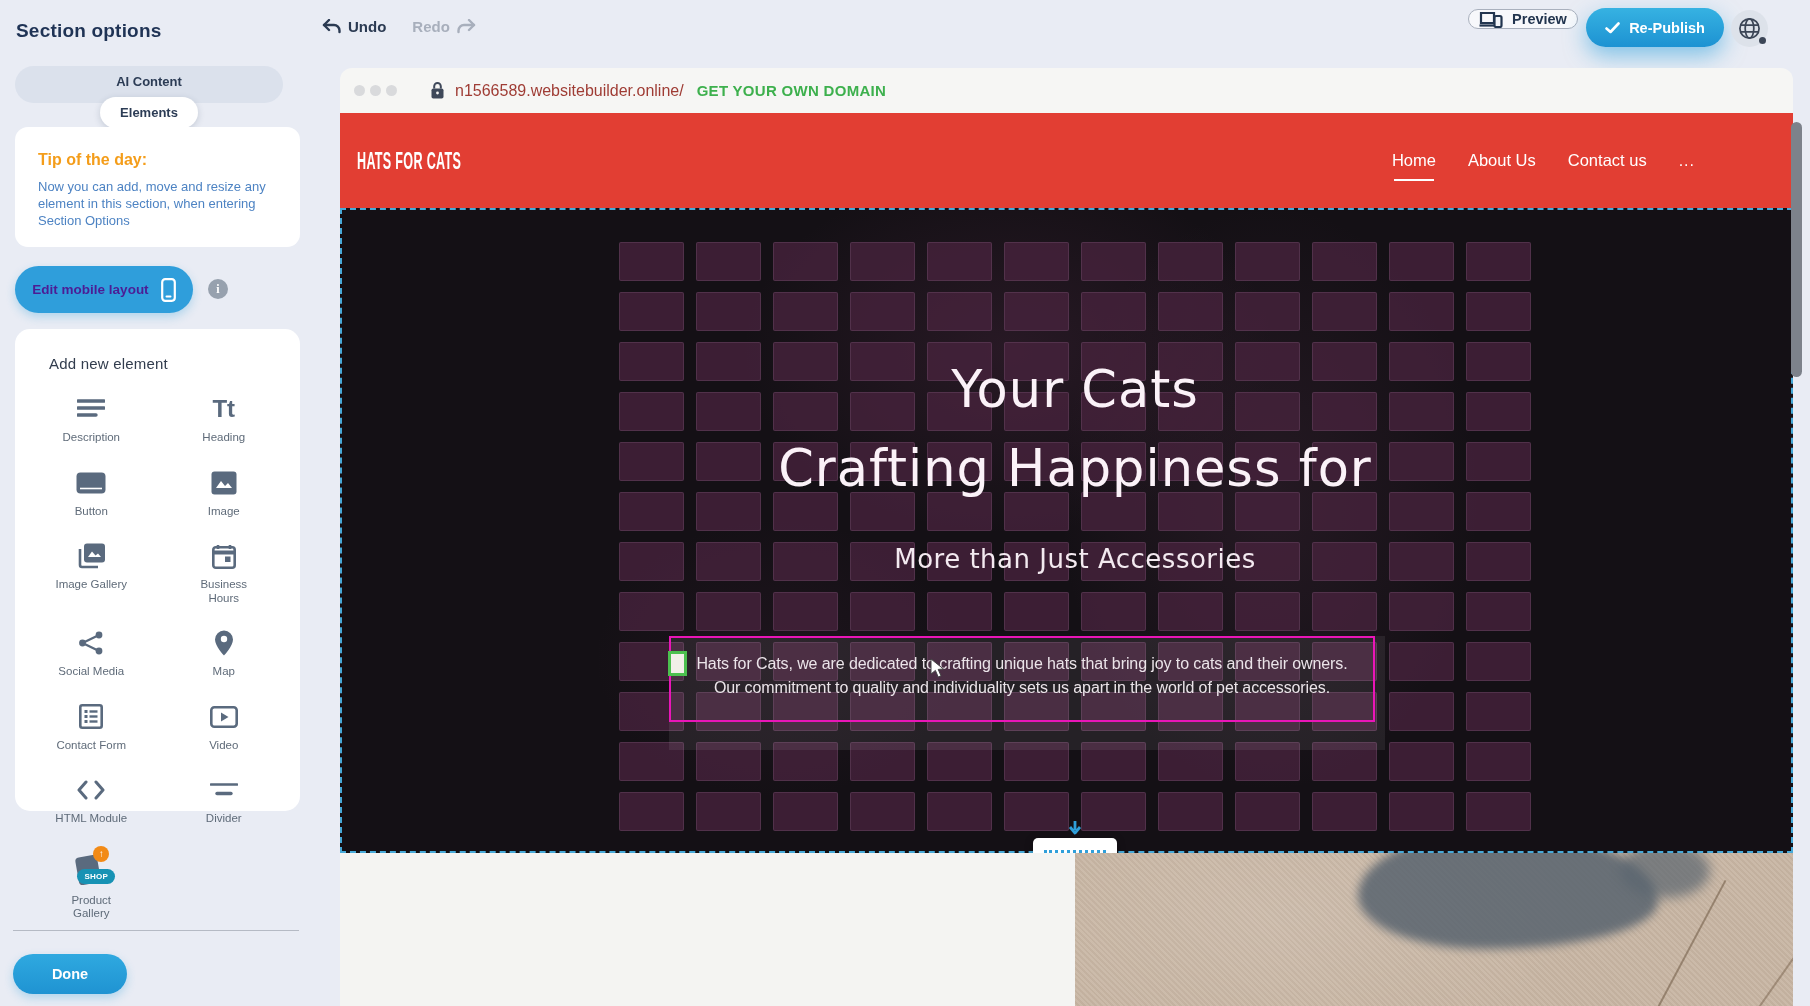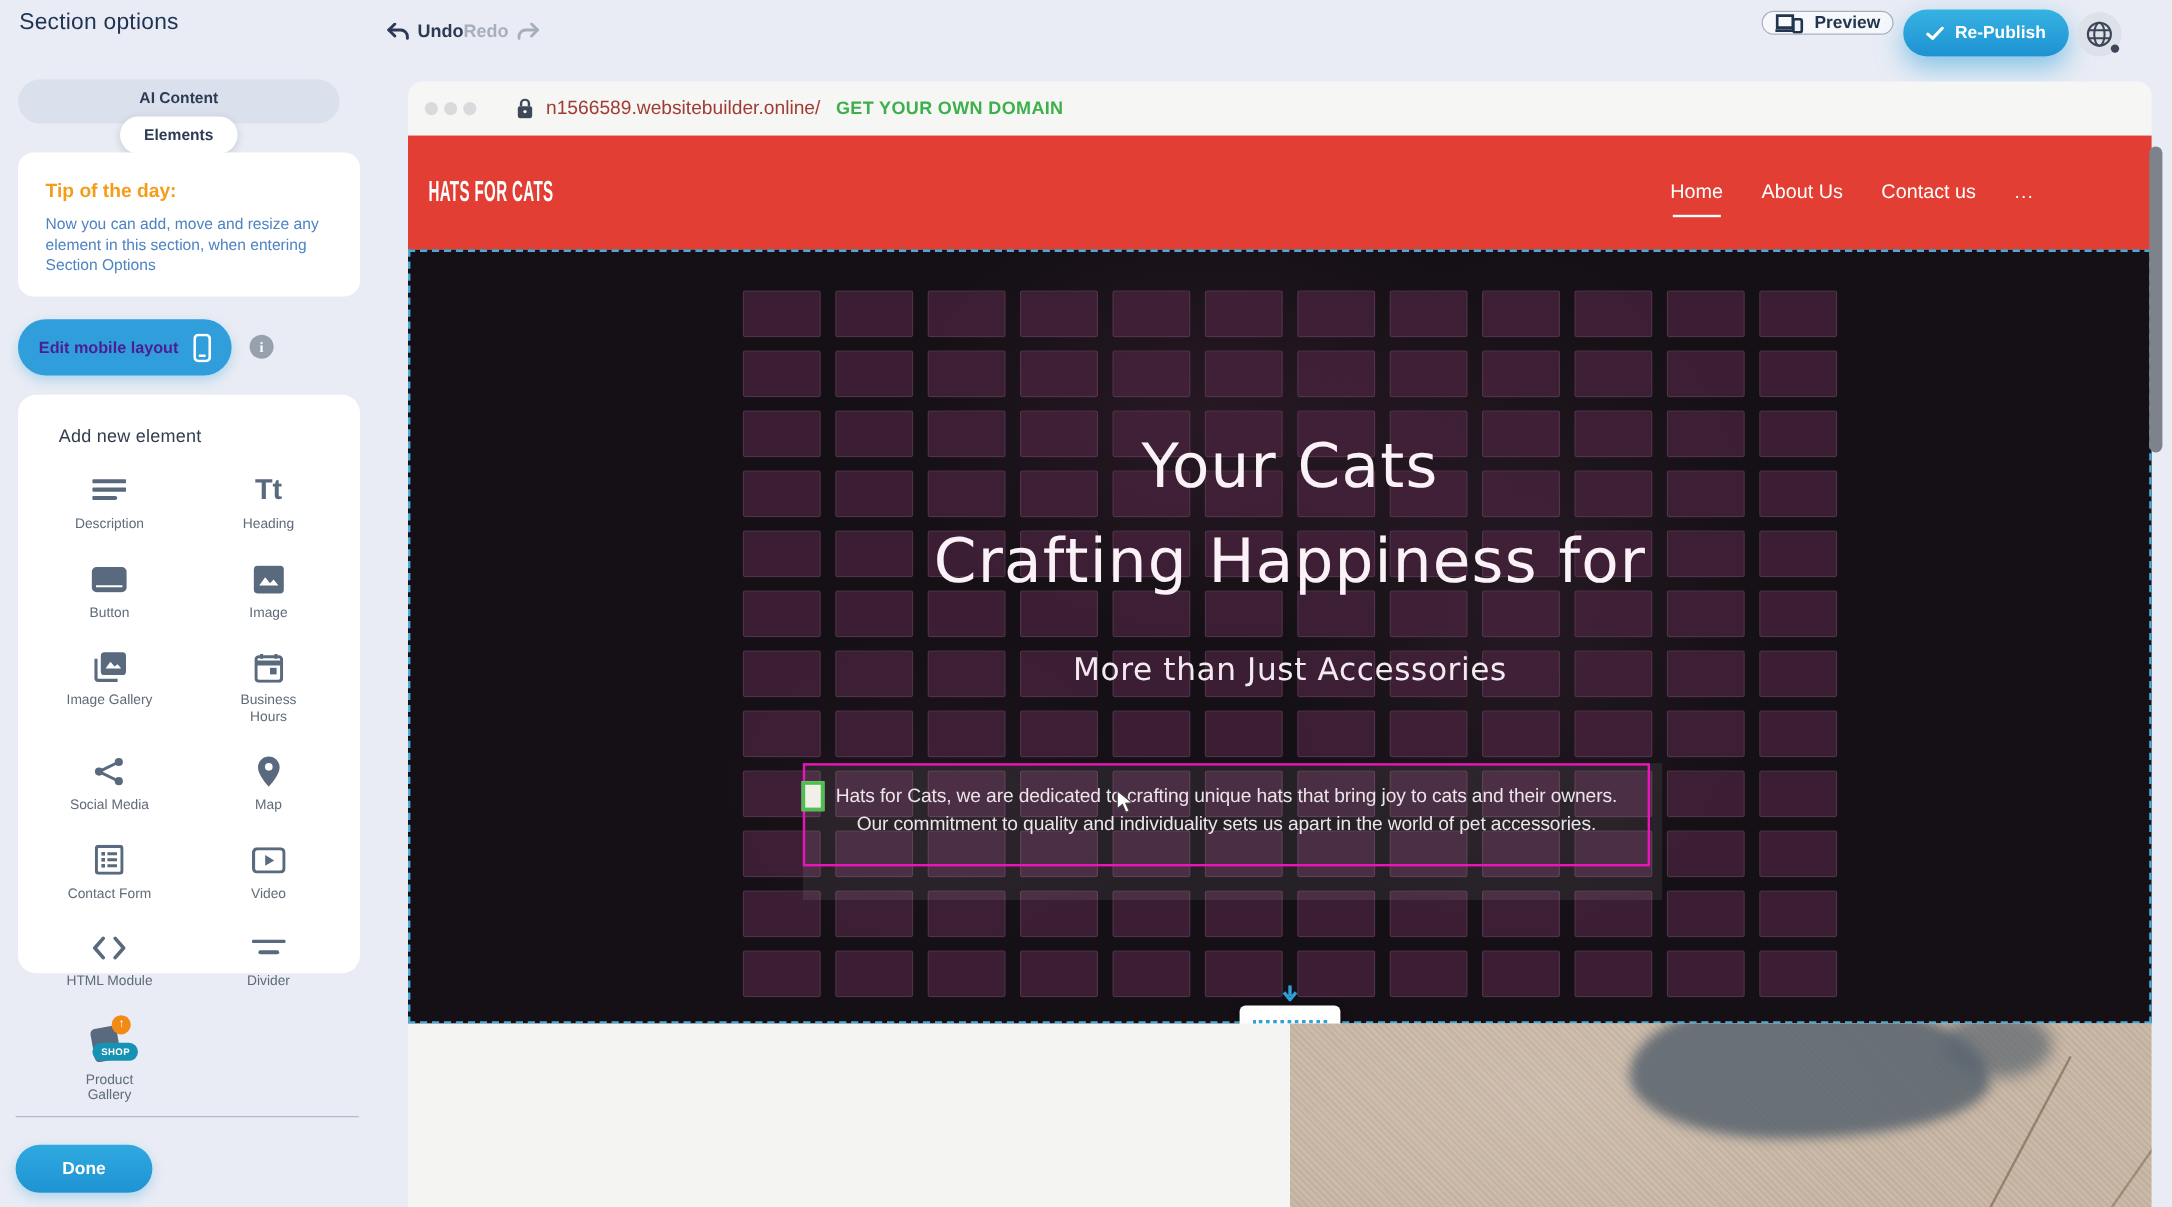--- a/index.html
+++ b/index.html
@@ -6,22 +6,22 @@
   html,body { width:1810px; height:1006px; overflow:hidden; }
   body {
     font-family:"Liberation Sans", sans-serif;
     background:#e9ecf4;
     position:relative;
     color:#22354f;
   }
   .abs { position:absolute; }
 
   
-  .page-title { left:16px; top:8px; font-size:19px; font-weight:normal; color:#1f3355; letter-spacing:.2px; }
-  .undo-redo { left:322px; top:18px; display:flex; align-items:center; }
+  .page-title { left:16px; top:20px; font-size:19px; font-weight:bold; color:#1f3355; letter-spacing:.2px; }
+  .undo-redo { left:322px; top:18px; display:flex; align-items:center; gap:26px; }
   .ur-btn { display:flex; align-items:center; gap:7px; font-size:15px; font-weight:bold; cursor:pointer; }
   .ur-btn.undo { color:#2b3a52; }
   .ur-btn.redo { color:#a8afbc; }
   .preview-btn { left:1468px; top:9px; width:110px; height:20px; border:1.5px solid #a9b0bd; border-radius:20px;
     background:rgba(255,255,255,.65); display:flex; align-items:center; justify-content:center; gap:9px;
     font-size:14.5px; font-weight:bold; color:#22354f; cursor:pointer; }
   .republish-btn { left:1586px; top:8px; width:138px; height:39px; border-radius:21px;
     background:linear-gradient(180deg,#36b2e2,#1d92d2); color:#fff; font-size:14.5px; font-weight:bold;
     display:flex; align-items:center; justify-content:center; gap:9px; cursor:pointer;
     box-shadow:0 9px 22px rgba(44,160,220,.55); border:none; }

